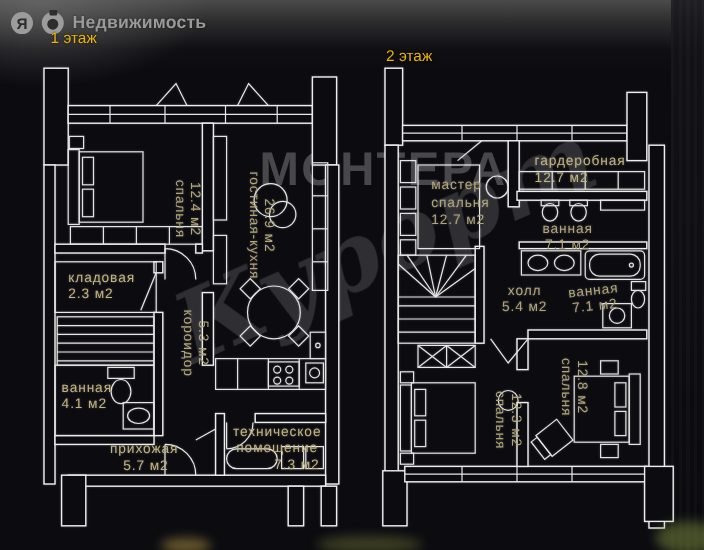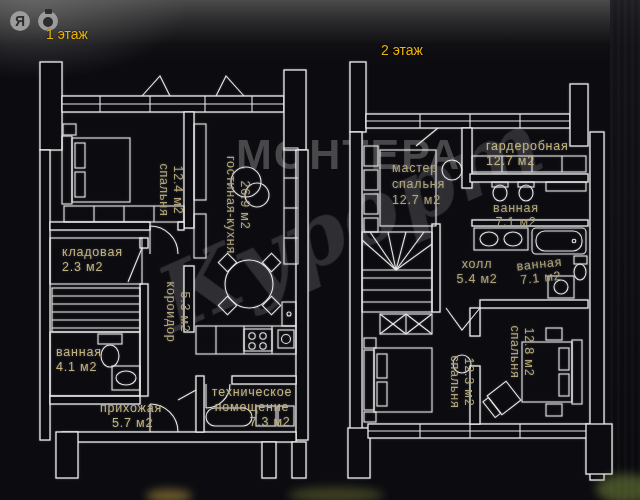--- a/index.html
+++ b/index.html
@@ -29,21 +29,21 @@
   }
   .brand-text{
     color:#9a9a9a;font-size:16px;font-weight:700;letter-spacing:.2px;
     text-shadow:0 0 2px rgba(0,0,0,.6);filter:blur(.2px);
   }
   .floor-title{
     position:absolute;color:#eab308;font-size:14px;font-weight:500;
     text-shadow:0 0 2px rgba(0,0,0,.8);filter:blur(.15px);
   }
   #title-f1{left:46px;top:26px;}
-  #title-f2{left:351px;top:42px;margin-left:30px;}
+  #title-f2{left:351px;top:42px;}
   .wm-title{
     position:absolute;left:236px;top:130px;width:240px;
     color:rgba(165,165,165,.40);font-size:43px;font-weight:800;letter-spacing:2px;
     filter:blur(.6px);pointer-events:none;
   }
   .wm-script{
     position:absolute;left:130px;top:168px;width:440px;text-align:center;
     font-family:"DejaVu Serif", serif;font-style:italic;font-weight:700;
     color:rgba(150,150,150,.26);font-size:88px;
     transform:rotate(-24deg);filter:blur(.7px);pointer-events:none;
@@ -70,20 +70,21 @@
   <div class="brand">
     <svg width="52" height="26" style="position:static;filter:none">
       <circle cx="12" cy="13" r="10" fill="#9c9c9c"></circle>
       <text x="12" y="18" text-anchor="middle" font-size="14" font-weight="800" fill="#2d2d2d">Я</text>
       <g>
         <circle cx="40" cy="13" r="10" fill="#9c9c9c"></circle>
         <circle cx="40" cy="14" r="5" fill="#2d2d2d"></circle>
         <rect x="37" y="1" width="7" height="5" rx="1" fill="#2d2d2d"></rect>
       </g>
     </svg>
+    <span class="brand-text">Недвижимость</span>
   </div>
 
   <div id="title-f1" class="floor-title">1 этаж</div>
   <div id="title-f2" class="floor-title">2 этаж</div>
 
   <div class="wm-title">МОНТЕРА</div>
   <div class="wm-script">Курорт</div>
 
   <svg width="640" height="500" viewBox="0 0 640 500">
 

